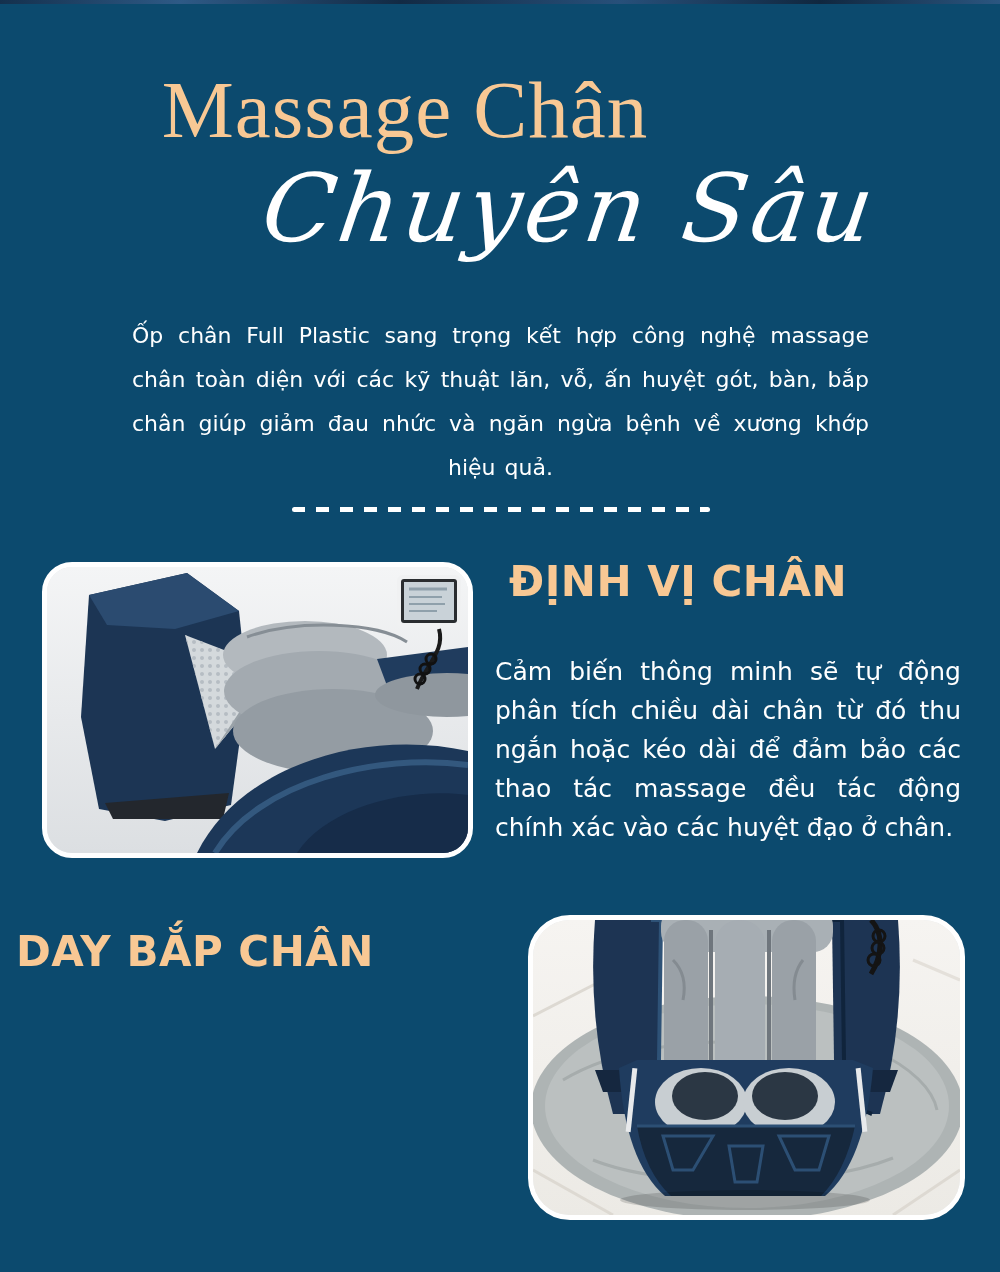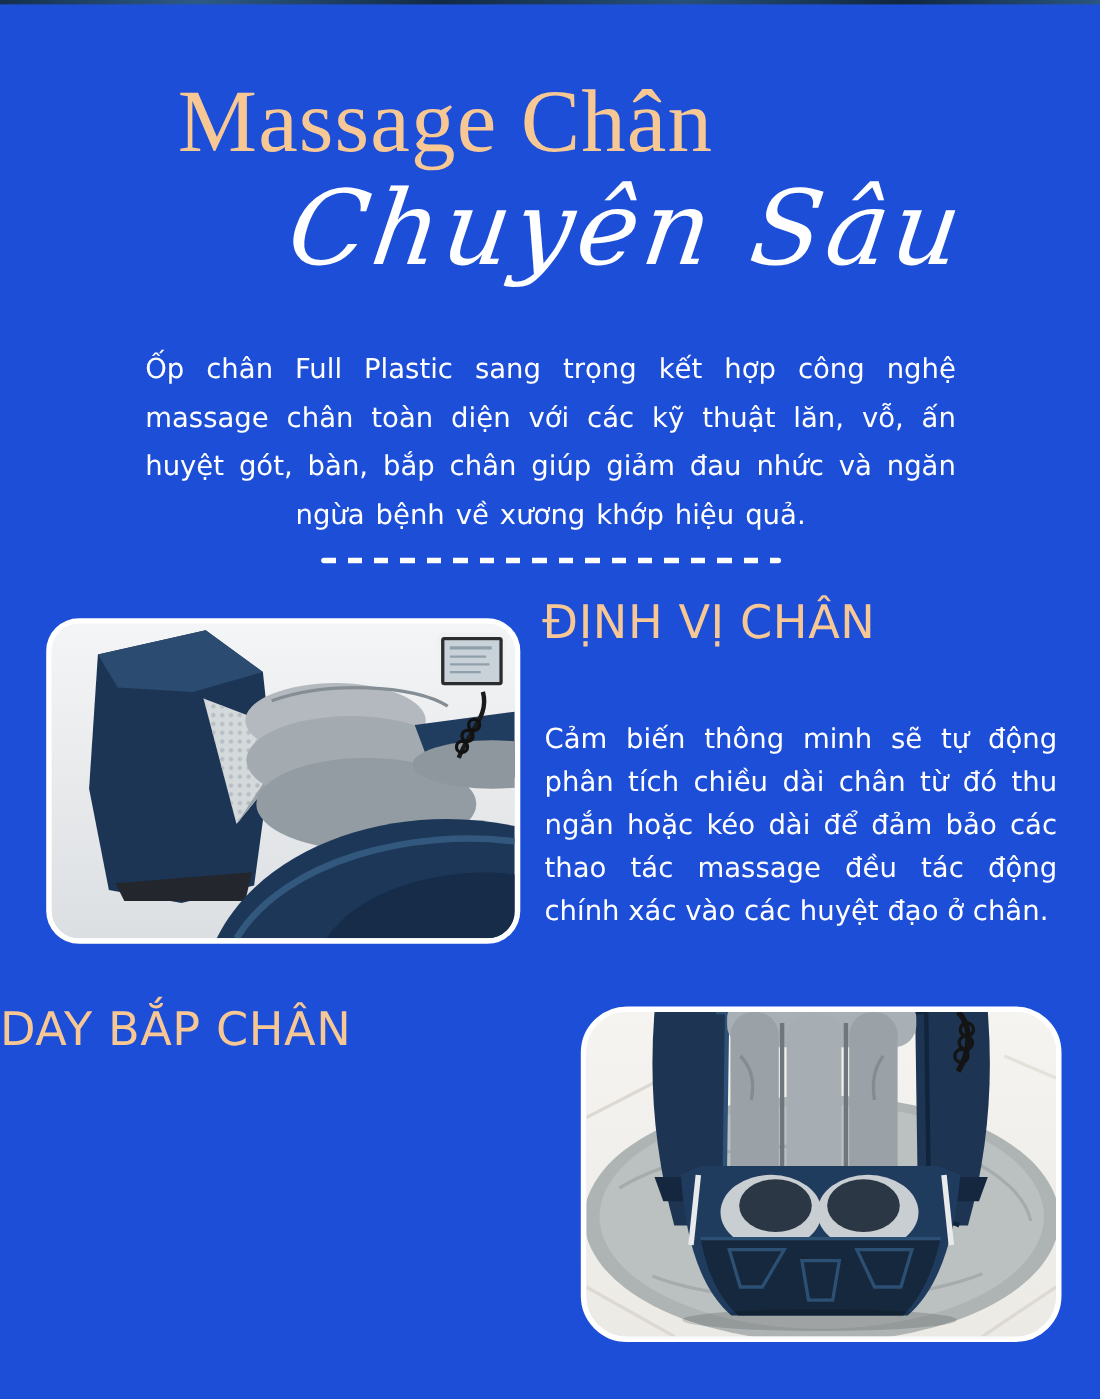--- a/index.html
+++ b/index.html
@@ -1,18 +1,18 @@
 <!DOCTYPE html>
 <html><head>
 <meta charset="utf-8">
 <style>
   html,body{margin:0;padding:0;background:#6f787e;}
   .page{
     position:relative;width:1000px;height:1272px;margin:0 auto;
-    background:#1d4ed8;overflow:hidden;
+    background:#0c4a6e;overflow:hidden;
     font-family:"DejaVu Sans",sans-serif;
   }
   .top-strip{
     position:absolute;left:0;top:0;width:1000px;height:4px;
     background:linear-gradient(90deg,#14304d 0%,#2e5a86 18%,#122a44 40%,#27507a 62%,#10273f 82%,#2b5680 100%);
   }
   .title{
     position:absolute;left:0;top:70px;width:810px;margin:0;
     text-align:center;
     font-family:"Liberation Serif","DejaVu Serif",serif;
@@ -21,39 +21,39 @@
   }
   .script{
     position:absolute;left:255px;top:148px;width:630px;
     text-align:center;
     font-family:"DejaVu Serif",serif;font-style:italic;
     font-size:94px;line-height:1.3;color:#ffffff;
     letter-spacing:4px;transform:skewX(-8deg);
   }
   .intro{
     position:absolute;left:132px;top:314px;width:737px;margin:0;
-    color:#fff;font-size:25px;line-height:44px;
+    color:#fff;font-size:22px;line-height:44px;
     text-align:justify;text-align-last:center;
     word-spacing:2px;
   }
   .divider{
     position:absolute;left:292px;top:507px;width:418px;height:5px;
     background:repeating-linear-gradient(90deg,#ffffff 0px,#ffffff 13px,transparent 13px,transparent 24px);
     border-radius:3px;
   }
   .card{
     position:absolute;border:5px solid #ffffff;box-sizing:border-box;
     overflow:hidden;background:#e9ebec;
   }
   .card1{left:42px;top:562px;width:431px;height:296px;border-radius:30px;}
   .card2{left:528px;top:915px;width:437px;height:305px;border-radius:42px;}
   .card svg{display:block;width:100%;height:100%;}
   .sec-heading{
-    position:absolute;margin:0;color:#F8C894;
-    font-weight:normal;font-size:42px;line-height:1.15;letter-spacing:0.5px;
+    position:absolute;margin:16px;color:#F8C894;
+    font-weight:bold;font-size:42px;line-height:1.15;letter-spacing:0.5px;
   }
   .sec-sub{
     position:absolute;margin:0;color:#ffffff;
     font-weight:bold;font-size:34px;line-height:1.1;
   }
   .sec-body{
     position:absolute;margin:0;color:#ffffff;
     font-size:25px;line-height:39px;text-align:justify;
   }
   .s1-heading{left:493px;top:542px;width:470px;}

